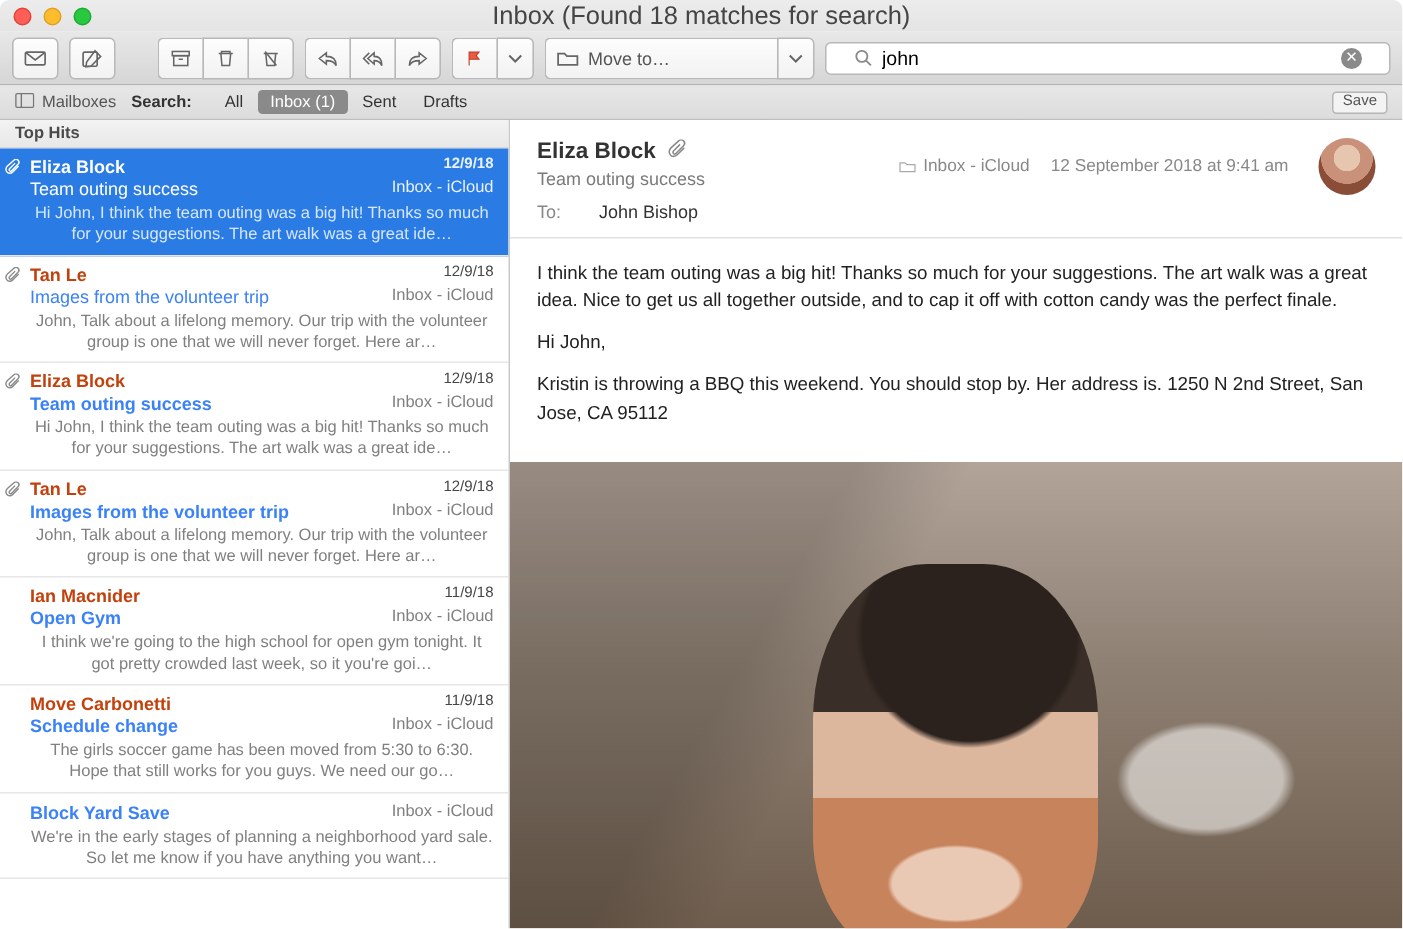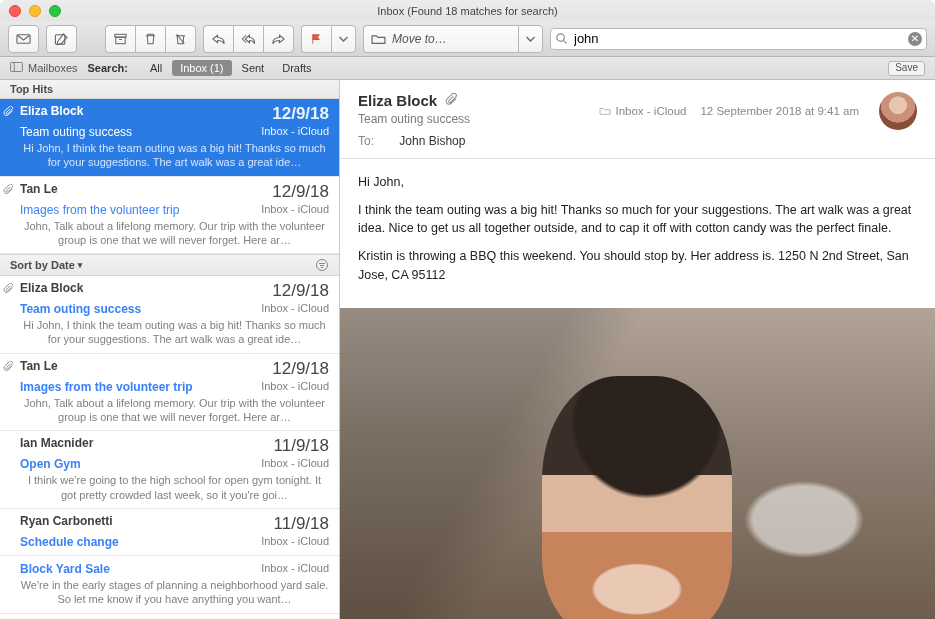--- a/index.html
+++ b/index.html
@@ -5,32 +5,32 @@
 * { margin: 0; padding: 0; box-sizing: border-box; font-family: -apple-system, "Helvetica Neue", Helvetica, Arial, sans-serif; }
 body { background: #fff; width: 935px; height: 619px; overflow: hidden; }
 
 
 .titlebar { height: 21px; background: linear-gradient(#ececec, #e4e4e4); display: flex; align-items: center; position: relative; border-top-left-radius: 6px; border-top-right-radius: 6px; }
 .traffic { display: flex; gap: 8px; padding-left: 9px; }
 .light { width: 12px; height: 12px; border-radius: 50%; }
 .light.red { background: #ff5f57; border: .5px solid #e24238; }
 .light.yellow { background: #ffbd2e; border: .5px solid #dfa022; }
 .light.green { background: #28c940; border: .5px solid #1faa31; }
-.title-text { position: absolute; width: 100%; text-align: center; font-size: 11px; color: #444; pointer-events: none; }
+.title-text { position: absolute; width: 100%; text-align: center; font-size: 17px; color: #444; pointer-events: none; }
 
 
 .toolbar { height: 36px; background: linear-gradient(#e8e8e8, #d6d6d6); border-bottom: 1px solid #b5b5b5; display: flex; align-items: center; padding: 0 8px; gap: 7px; }
-.tbtn { height: 28px; background: linear-gradient(#fdfdfd, #f2f2f2); border: 1px solid #b8b8b8; border-radius: 4px; display: inline-flex; align-items: center; justify-content: center; color: #555; font-size: 12px; padding: 0 7px; cursor: default; font-style: italic; }
+.tbtn { height: 28px; background: linear-gradient(#fdfdfd, #f2f2f2); border: 1px solid #b8b8b8; border-radius: 4px; display: inline-flex; align-items: center; justify-content: center; color: #555; font-size: 12px; padding: 0 7px; cursor: default; }
 .btn-group { display: flex; }
 .btn-group .tbtn { border-radius: 0; border-right-width: 0; }
 .btn-group .tbtn:first-child { border-top-left-radius: 4px; border-bottom-left-radius: 4px; }
 .btn-group .tbtn:last-child { border-top-right-radius: 4px; border-bottom-right-radius: 4px; border-right-width: 1px; }
 .tbtn svg { width: 15px; height: 14px; display: block; }
 .moveto { flex: 0 0 155px; justify-content: flex-start; gap: 6px; }
-.searchfield { flex: 1; height: 22px; background: #fff; border: 1px solid #b8b8b8; border-radius: 4px; display: flex; align-items: center; padding: 0 4px; gap: 6px; }
+.searchfield { flex: 1; height: 22px; background: #fff; border: 1px solid #b8b8b8; border-radius: 4px; display: flex; align-items: center; padding: 0 18px; gap: 6px; }
 .searchfield input { border: none; outline: none; flex: 1; font-size: 13px; background: transparent; }
 .clear-x { width: 14px; height: 14px; border-radius: 50%; background: #8a8a8a; color: #fff; display: flex; align-items: center; justify-content: center; font-size: 10px; line-height: 1; cursor: default; }
 
 
 .filterbar { height: 23px; background: linear-gradient(#e7e7e7,#dcdcdc); border-bottom: 1px solid #bdbdbd; display: flex; align-items: center; padding: 0 10px; font-size: 11px; color: #333; gap: 10px; }
 .filterbar .mailboxes-toggle { display: flex; gap: 5px; color: #555; cursor: default; }
 .filterbar .scope { display: flex; align-items: flex-end; gap: 2px; margin-left: 4px;}
 .filterbar .scope span { padding: 2px 8px; border-radius: 3px; cursor: default; }
 .filterbar .scope span.active { background: #8a8a8a; color: #fff; }
 .filterbar .spacer { flex: 1; }
@@ -43,22 +43,22 @@
 
 
 .sec-header { background: linear-gradient(#f3f3f3,#e8e8e8); border-bottom: 1px solid #d7d7d7; border-top: 1px solid #d7d7d7; font-size: 11px; font-weight: 600; color: #4a4a4a; padding: 3px 10px; display: flex; align-items: center; justify-content: space-between; }
 .sec-header:first-child { border-top: none; }
 .sec-header .sort-only { margin-left: auto; }
 
 
 .msg { padding: 5px 10px 6px 20px; border-bottom: 1px solid #e6e6e6; font-size: 12px; position: relative; cursor: default; }
 .msg .clip { position: absolute; left: 3px; top: 7px; color: #8a8a8a; font-size: 11px; }
 .msg .line1 { display: flex; justify-content: space-between; }
-.msg .sender { font-weight: 600; color: #404040; }
-.msg .date { color: #454545; font-size: 17px; }
+.msg .sender { font-weight: 600; color: #c2410c; }
+.msg .date { color: #454545; font-size: 10px; }
 .msg .line2 { display: flex; justify-content: space-between; margin-top: 1px; }
 .msg .subject { color: #3b82f6; }
 .msg .mailbox { color: #808080; font-size: 11px; }
 .msg .preview { color: #808080; font-size: 11px; margin-top: 2px; line-height: 1.3; max-height: 2.6em; overflow: hidden; text-align: center; }
 .msg.selected { background: #2a7be4; }
 .msg.selected .sender, .msg.selected .subject, .msg.selected .date, .msg.selected .mailbox, .msg.selected .preview, .msg.selected .clip { color: #fff; }
 .msg.selected .preview { color: #d6e7ff; }
 .msg.selected .mailbox, .msg.selected .date { color: #e8f1ff; }
 .msg.selected .sender, .msg.selected .date { font-weight: 700; }
 .msg.bold .sender, .msg.bold .subject { font-weight: 700; }
@@ -241,30 +241,20 @@
             <span class="sender">Tan Le</span>
             <span class="date">12/9/18</span>
           </div>
           <div class="line2">
             <span class="subject">Images from the volunteer trip</span>
             <span class="mailbox">Inbox - iCloud</span>
           </div>
           <div class="preview">John, Talk about a lifelong memory. Our trip with the volunteer group is one that we will never forget. Here ar…</div>
         </div>
       </div>
-    <div class="sec-header">
-      <span style="display:flex;align-items:center;">
-        <span>Sort by Date</span>
-        <span class="caret-down">▾</span>
-      </span>
-      <svg class="sort-only" viewBox="0 0 14 14" width="14" height="14">
-          <circle cx="7" cy="7" r="5.5" fill="none" stroke="#888" stroke-width="1"></circle>
-          <path d="M4 5.5 H10 M5 7.5 H9 M6 9.5 H8" stroke="#888" stroke-width="1"></path>
-        </svg>
-    </div>
     <div id="messages-container" style="overflow:hidden;">
         <div class="msg bold">
           <span class="clip"><svg viewBox="0 0 14 14" width="11" height="11">
               <path d="M12 6 L7 11 C5.5 12.5 3 12.5 2 11 C1 9.5 1 7.5 2.5 6 L8 1 C9 0 10.5 0 11.5 1 C12.5 2 12.5 3.5 11.5 4.5 L6 10 C5.5 10.5 4.8 10.5 4.3 10 C3.8 9.5 3.8 8.8 4.3 8.3 L9 3.5" fill="none" stroke="#8a8a8a" stroke-width="1.2"></path>
             </svg></span>
           <div class="line1">
             <span class="sender">Eliza Block</span>
             <span class="date">12/9/18</span>
           </div>
           <div class="line2">
@@ -293,31 +283,32 @@
             <span class="date">11/9/18</span>
           </div>
           <div class="line2">
             <span class="subject">Open Gym</span>
             <span class="mailbox">Inbox - iCloud</span>
           </div>
           <div class="preview">I think we're going to the high school for open gym tonight. It got pretty crowded last week, so it you're goi…</div>
         </div>
         <div class="msg bold">
           <div class="line1">
-            <span class="sender">Ryan Carbonetti</span>
+            <span class="sender">Move Carbonetti</span>
             <span class="date">11/9/18</span>
           </div>
           <div class="line2">
             <span class="subject">Schedule change</span>
             <span class="mailbox">Inbox - iCloud</span>
           </div>
-        </div>
-        <div class="msg bold">
-          <div class="line2">
-            <span class="subject">Block Yard Sale</span>
+          <div class="preview">The girls soccer game has been moved from 5:30 to 6:30. Hope that still works for you guys. We need our go…</div>
+        </div>
+        <div class="msg bold">
+          <div class="line2">
+            <span class="subject">Block Yard Save</span>
             <span class="mailbox">Inbox - iCloud</span>
           </div>
           <div class="preview">We're in the early stages of planning a neighborhood yard sale. So let me know if you have anything you want…</div>
         </div>
       </div>
   </div>
 
   <div class="reading">
     <div class="msg-header">
       <div class="right-meta">
@@ -338,20 +329,20 @@
             </svg>
         </span>
       </div>
       <div class="subject2">Team outing success</div>
       <div class="to-row">
         <span class="to-label">To:</span>
         <span>John Bishop</span>
       </div>
     </div>
     <div class="msg-body">
+      <p>I think the team outing was a big hit! Thanks so much for your suggestions. The art walk was a great idea. Nice to get us all together outside, and to cap it off with cotton candy was the perfect finale.</p>
       <p>Hi John,</p>
-      <p>I think the team outing was a big hit! Thanks so much for your suggestions. The art walk was a great idea. Nice to get us all together outside, and to cap it off with cotton candy was the perfect finale.</p>
       <p>Kristin is throwing a BBQ this weekend. You should stop by. Her address is. 1250 N 2nd Street, San Jose, CA 95112</p>
     </div>
     <div class="attachment-img"></div>
   </div>
 
 </div>
 
 </body></html>

